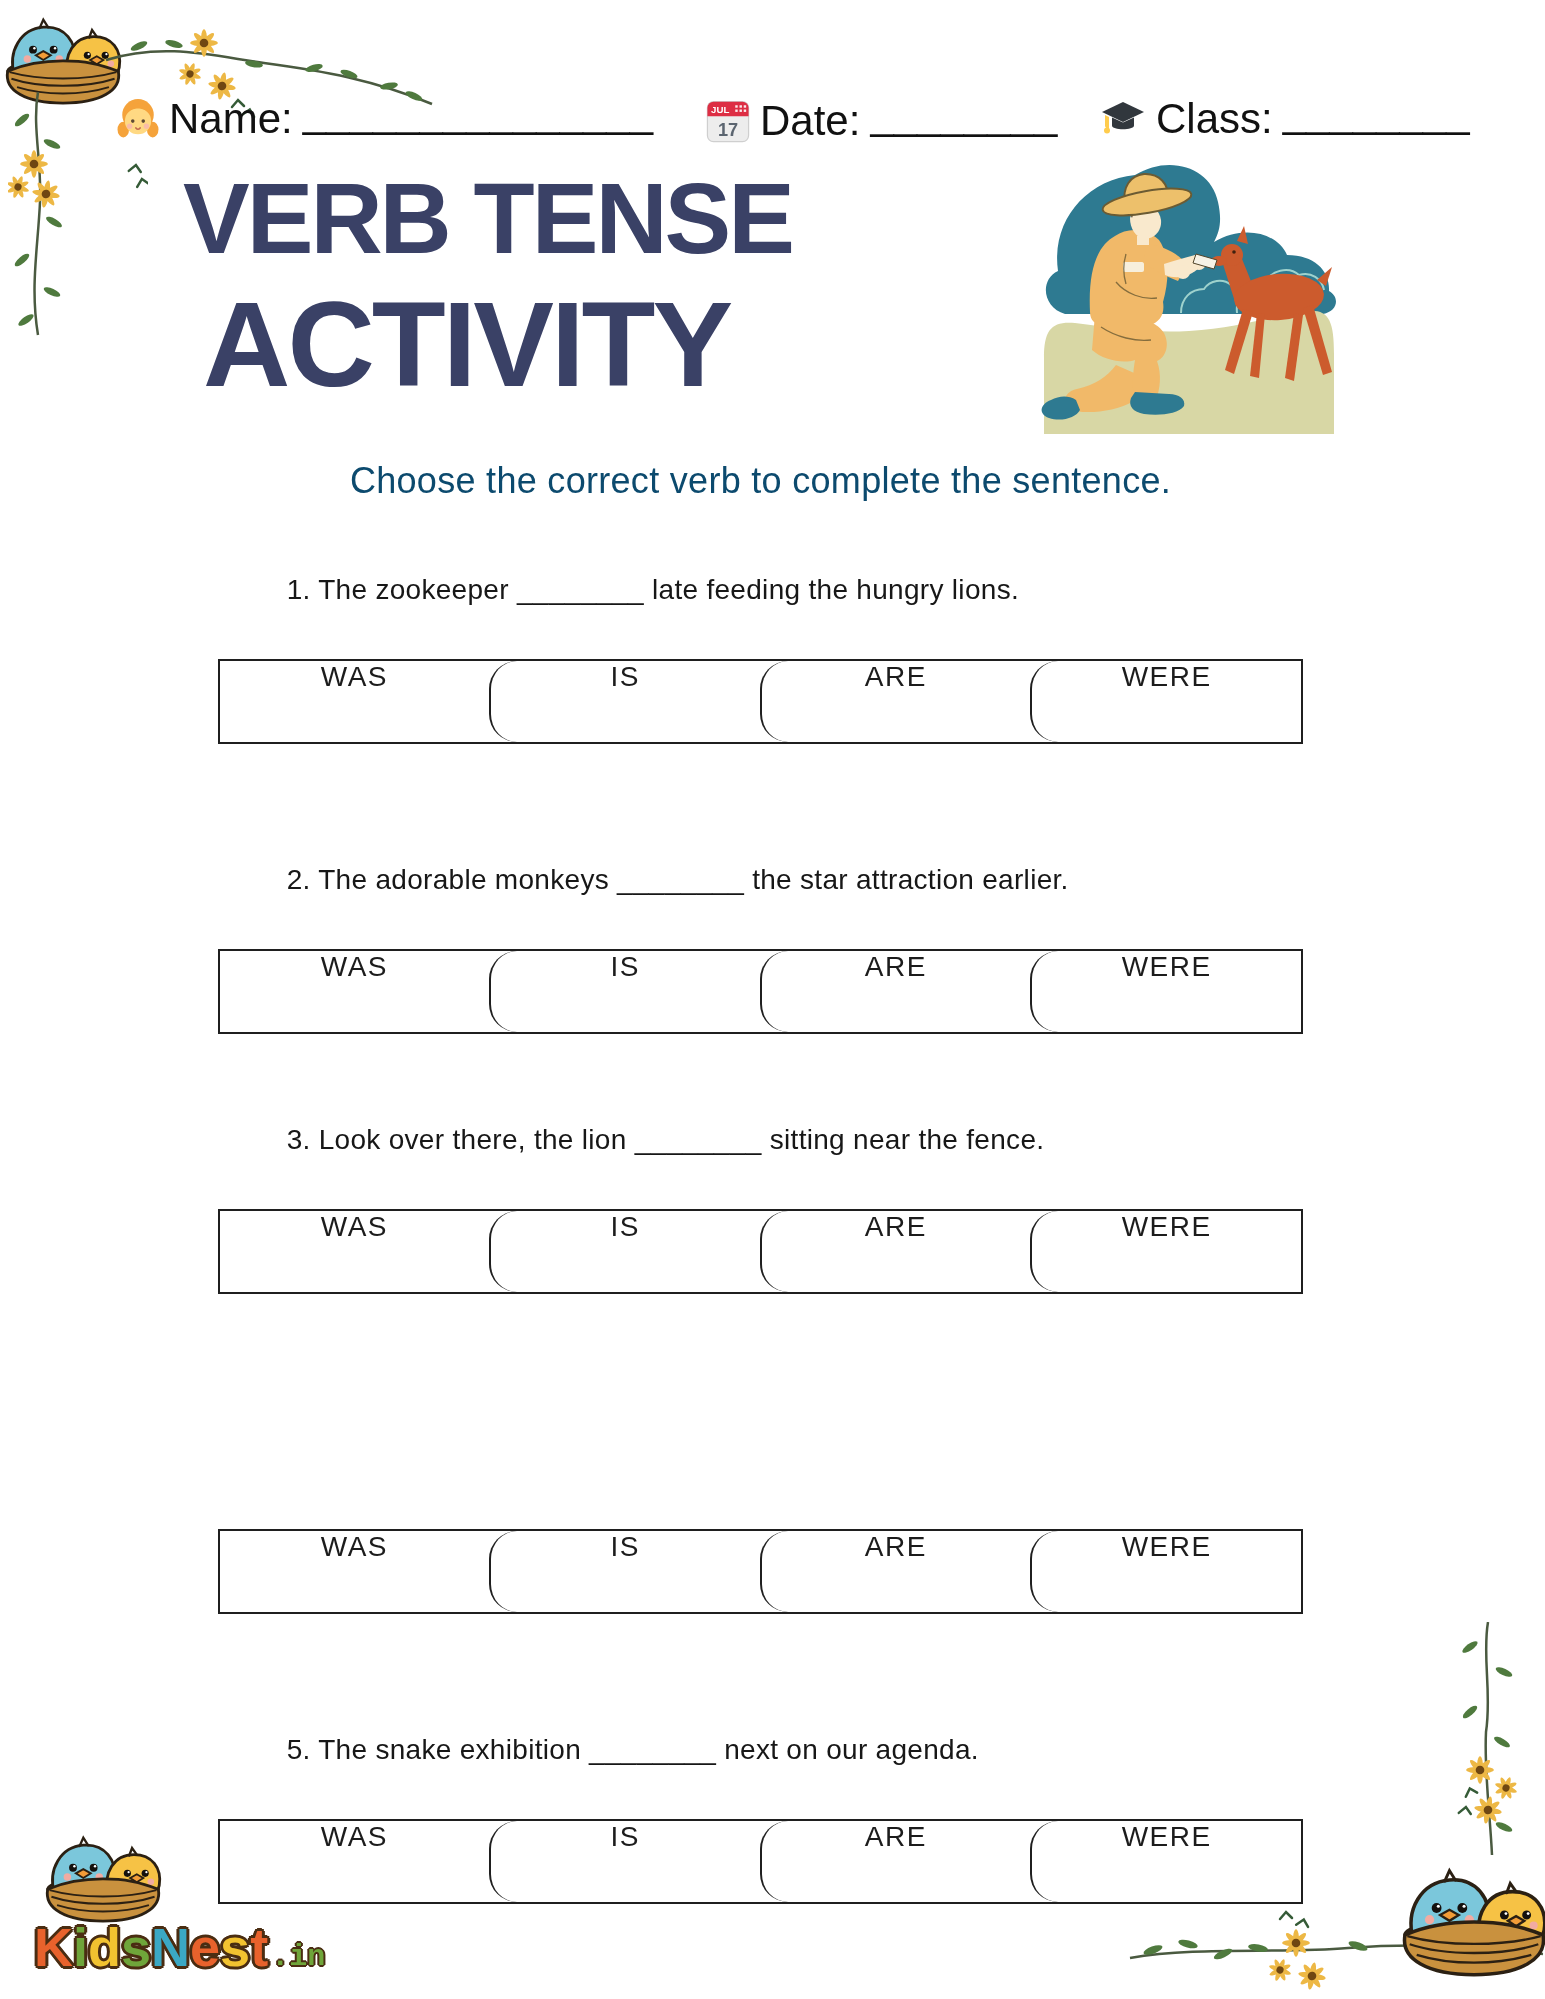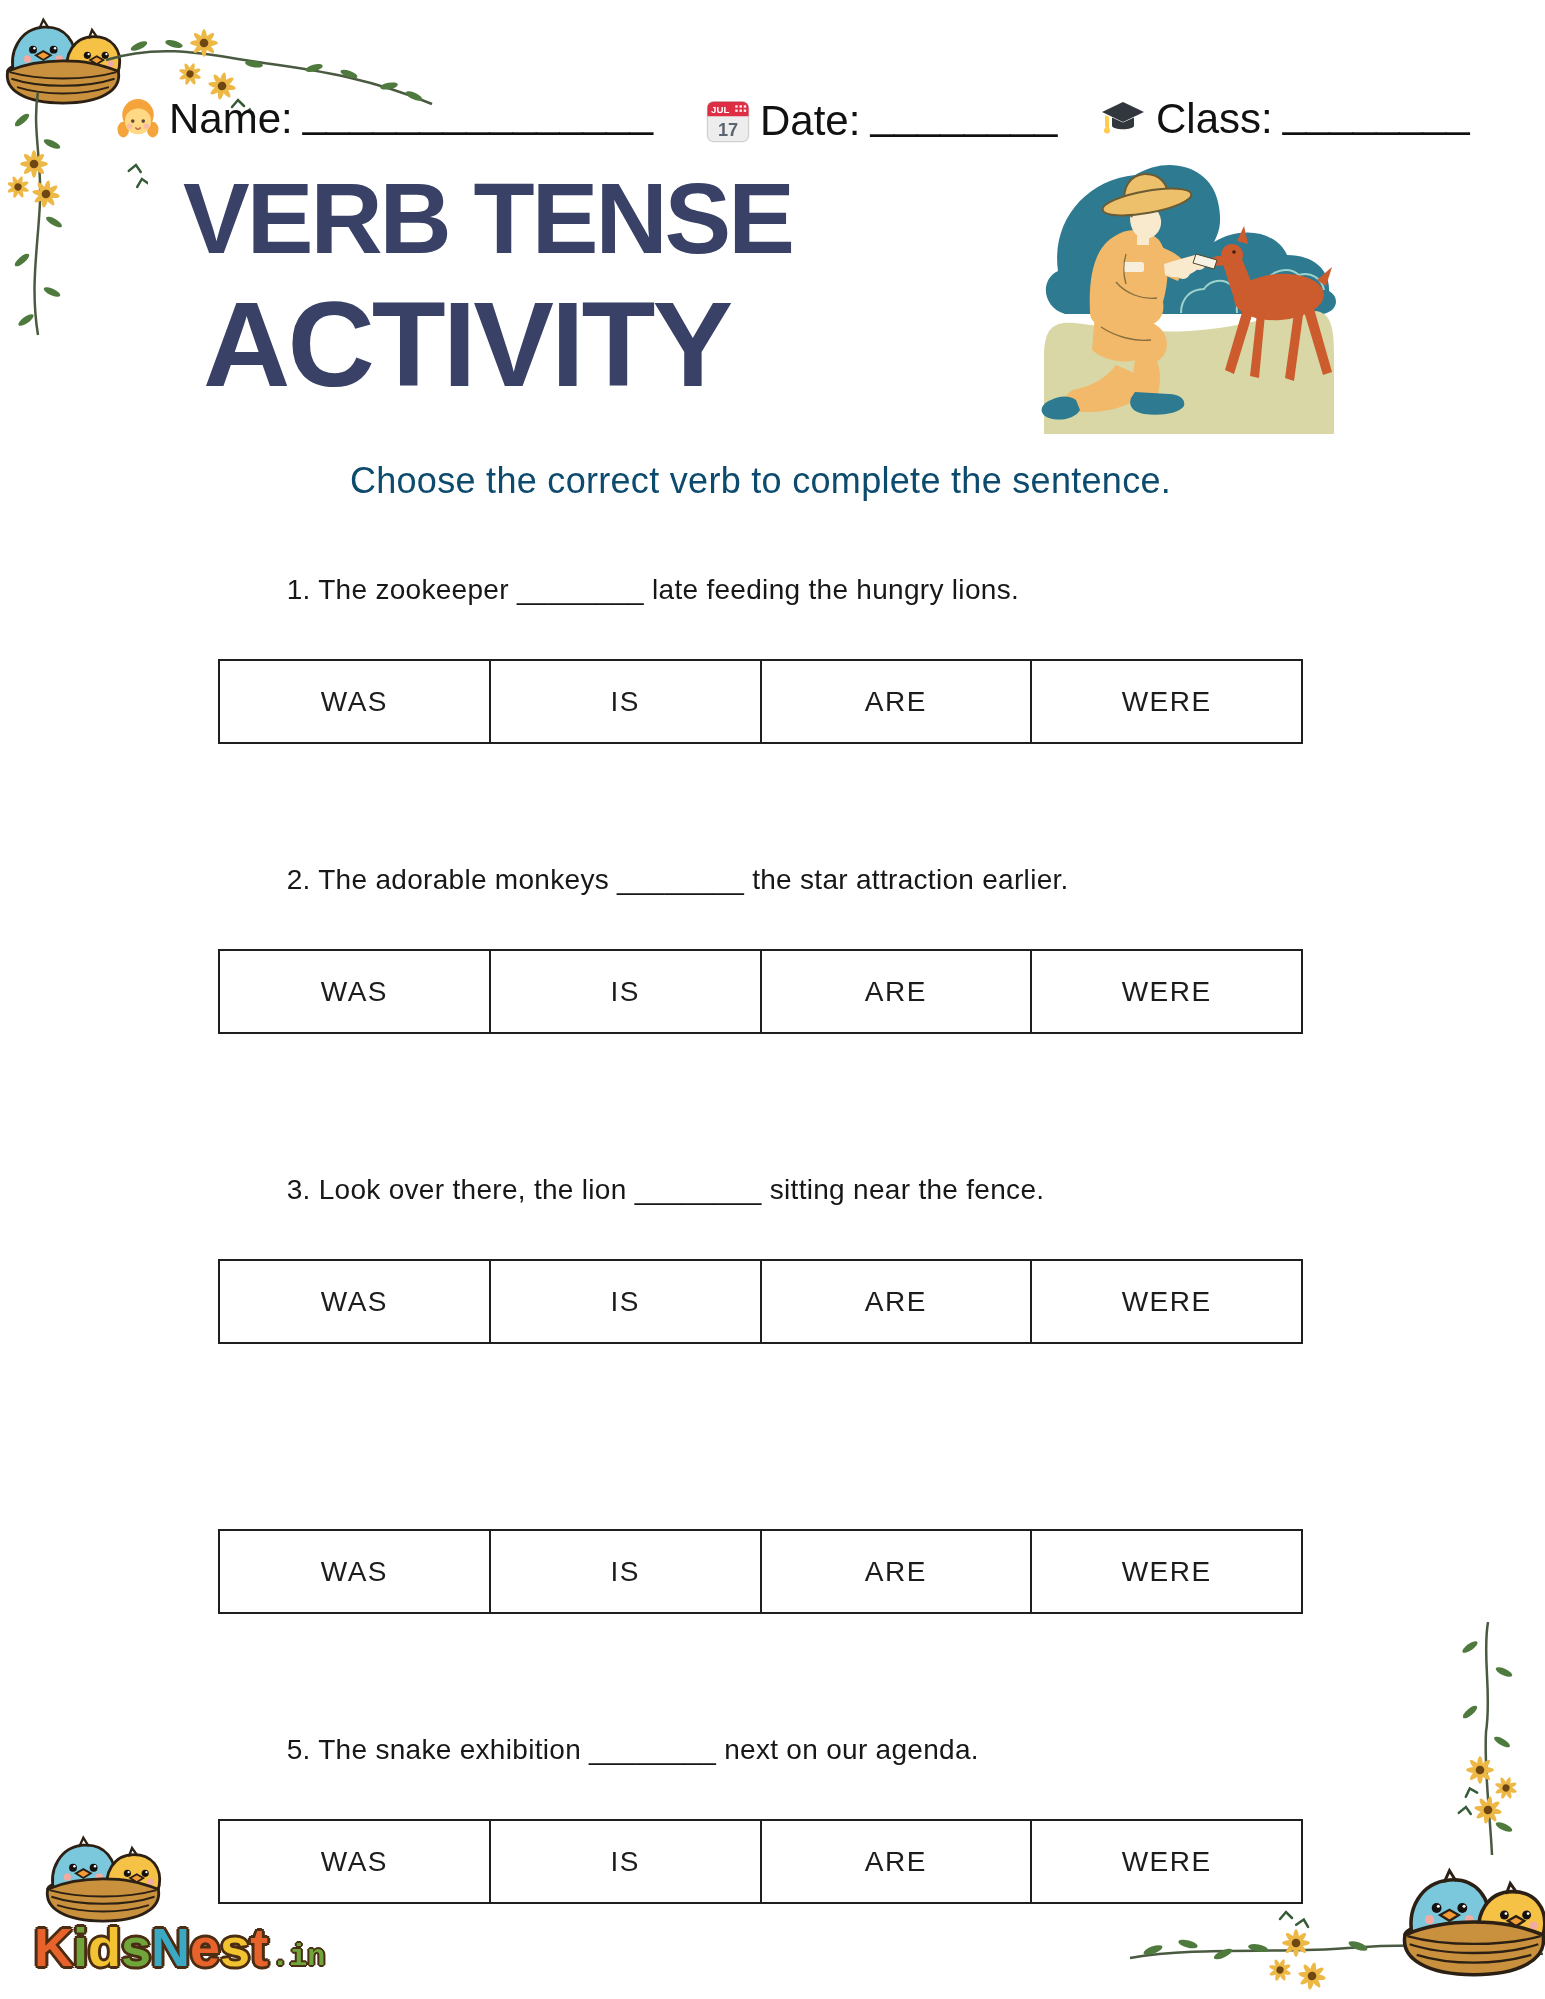--- a/index.html
+++ b/index.html
@@ -21,22 +21,22 @@
   
   .instruction{position:absolute;left:218px;top:460px;width:1085px;text-align:center;
                font-size:36px;letter-spacing:.3px;color:#0c4a6e;}
 
   
   .question-block{position:absolute;left:218px;width:1085px;height:205px;}
   .question-text{position:absolute;left:4px;top:0;font-size:28px;letter-spacing:.3px;
                  white-space:pre;color:#171717;}
   .answer-table{position:absolute;left:0;top:117px;width:1085px;height:85px;
                 border:2.5px solid #1f1f1f;box-sizing:border-box;display:flex;background:#fff;}
-  .answer-cell{flex:1 1 0;display:flex;align-items:center;justify-content:center;
-               border-left:2px solid #1f1f1f;cursor:pointer;}
+  .answer-cell{flex:1 1 0;display:flex;justify-content:center;
+               border-left:2px solid #1f1f1f;cursor:pointer;border-radius:28px;}
   .answer-cell:first-child{border-left:none;}
   .answer-cell span{font-size:28px;letter-spacing:1.5px;color:#1c1c1c;}
 
   
   .brand-logo{position:absolute;left:34px;top:1920px;display:flex;align-items:flex-end;
               font-weight:bold;line-height:1;}
   .brand-letter{font-size:54px;
      text-shadow:3px 0 0 #4a2d12,-3px 0 0 #4a2d12,0 3px 0 #4a2d12,0 -3px 0 #4a2d12,
                  2px 2px 0 #4a2d12,-2px -2px 0 #4a2d12,2px -2px 0 #4a2d12,-2px 2px 0 #4a2d12;}
   .brand-suffix{font-size:30px;margin-left:3px;padding-bottom:2px;
@@ -264,21 +264,21 @@
           </div>
           <div class="answer-cell">
             <span>ARE</span>
           </div>
           <div class="answer-cell">
             <span>WERE</span>
           </div>
         </div>
     </div>
 
-    <div class="question-block" style="top: 1142px; text-decoration: underline;">
+    <div class="question-block" style="top: 1092px; text-decoration: underline;">
       <div class="question-text">
         <span class="q-num">3.</span><span> </span><span class="q-body">Look over there, the lion ________ sitting near the fence.</span>
       </div>
       <div class="answer-table">
           <div class="answer-cell">
             <span>WAS</span>
           </div>
           <div class="answer-cell">
             <span>IS</span>
           </div>

